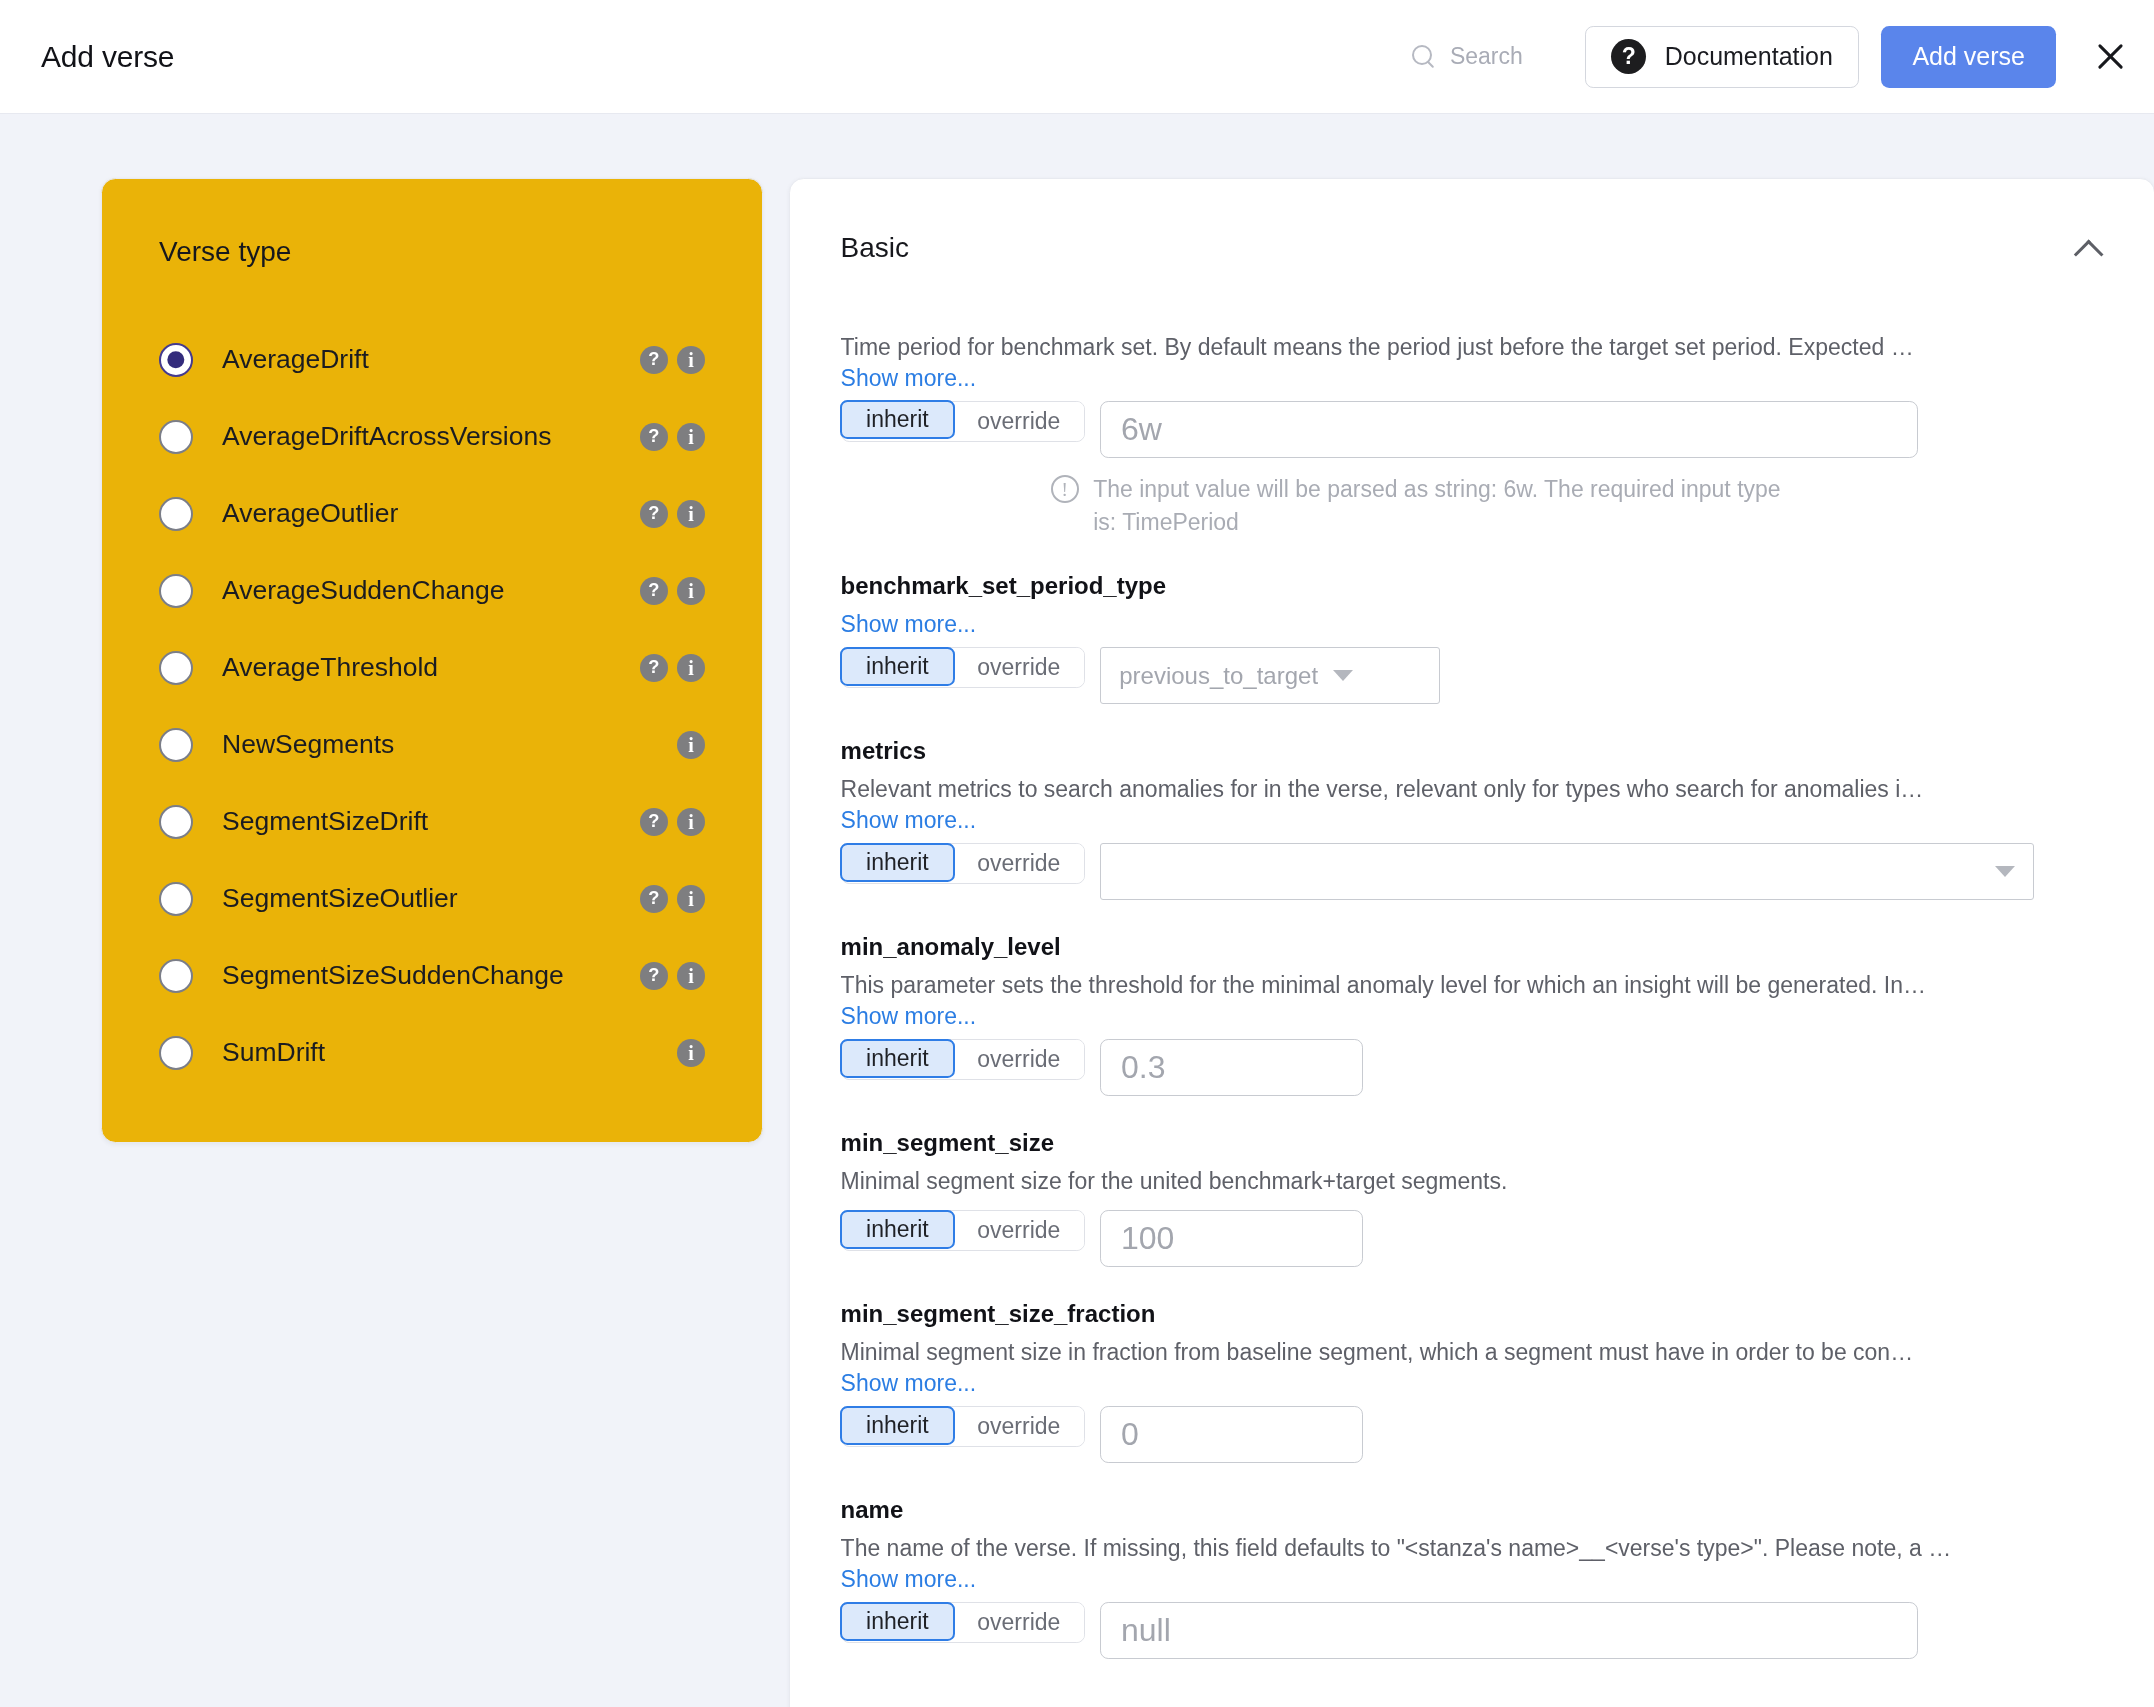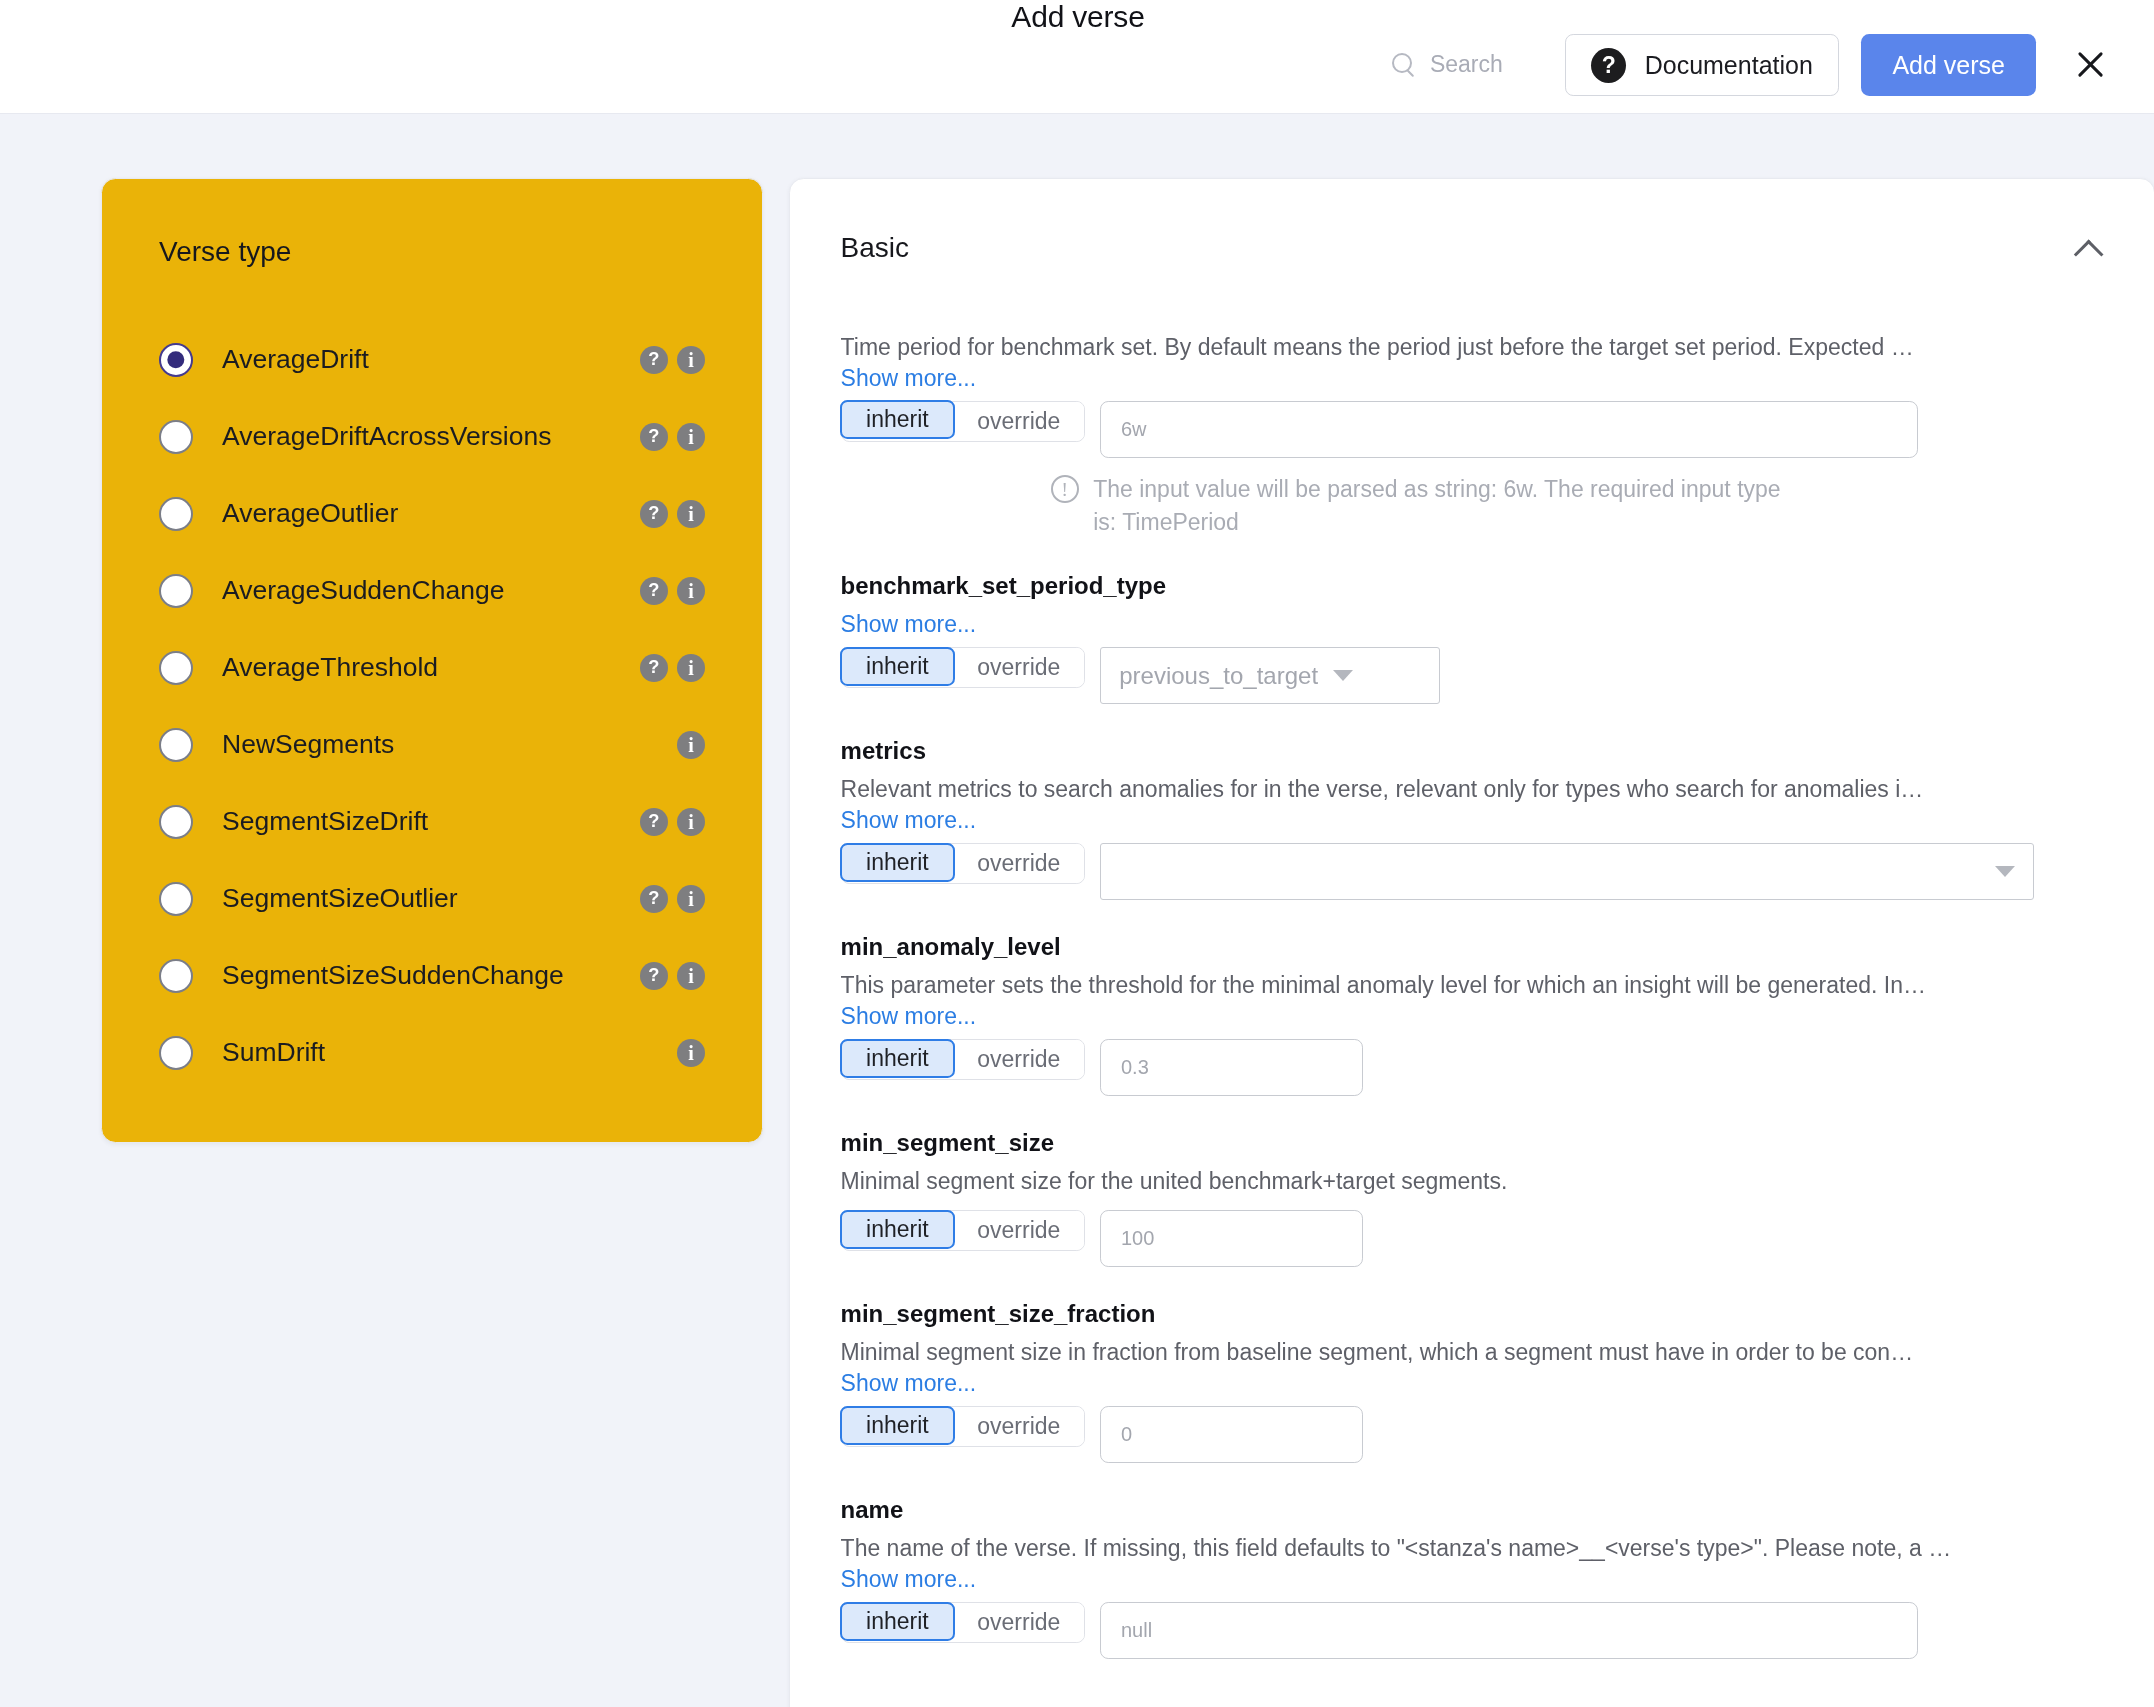--- a/index.html
+++ b/index.html
@@ -13,23 +13,22 @@
     -webkit-font-smoothing: antialiased;
   }
 
   
   .app-header {
     height: 114px;
     background: #ffffff;
     border-bottom: 1.8px solid #e7e9f0;
     display: flex;
     align-items: center;
-    padding: 0 40px 0 41px;
+    padding: 0 20px 0 41px;
     position: relative;
-    flex-direction: column;
   }
   .app-title {
     font-size: 30px;
     color: #111217;
     letter-spacing: -0.2px;
   }
   .header-right {
     margin-left: auto;
     display: flex;
     align-items: center;
@@ -300,21 +299,21 @@
     z-index: 1;
   }
   .text-input {
     height: 57px;
     border: 1.5px solid #c8cbd1;
     border-radius: 8.2px;
     background: #fff;
     display: flex;
     align-items: center;
     padding: 0 20px;
-    font-size: 20px;
+    font-size: 32px;
     color: #a3a6ae;
     cursor: text;
   }
   .text-input.w-wide  { width: 818px; }
   .text-input.w-small { width: 263px; }
   .select-input {
     height: 57px;
     border: 1.5px solid #c8cbd1;
     border-radius: 3px;
     background: #fff;

